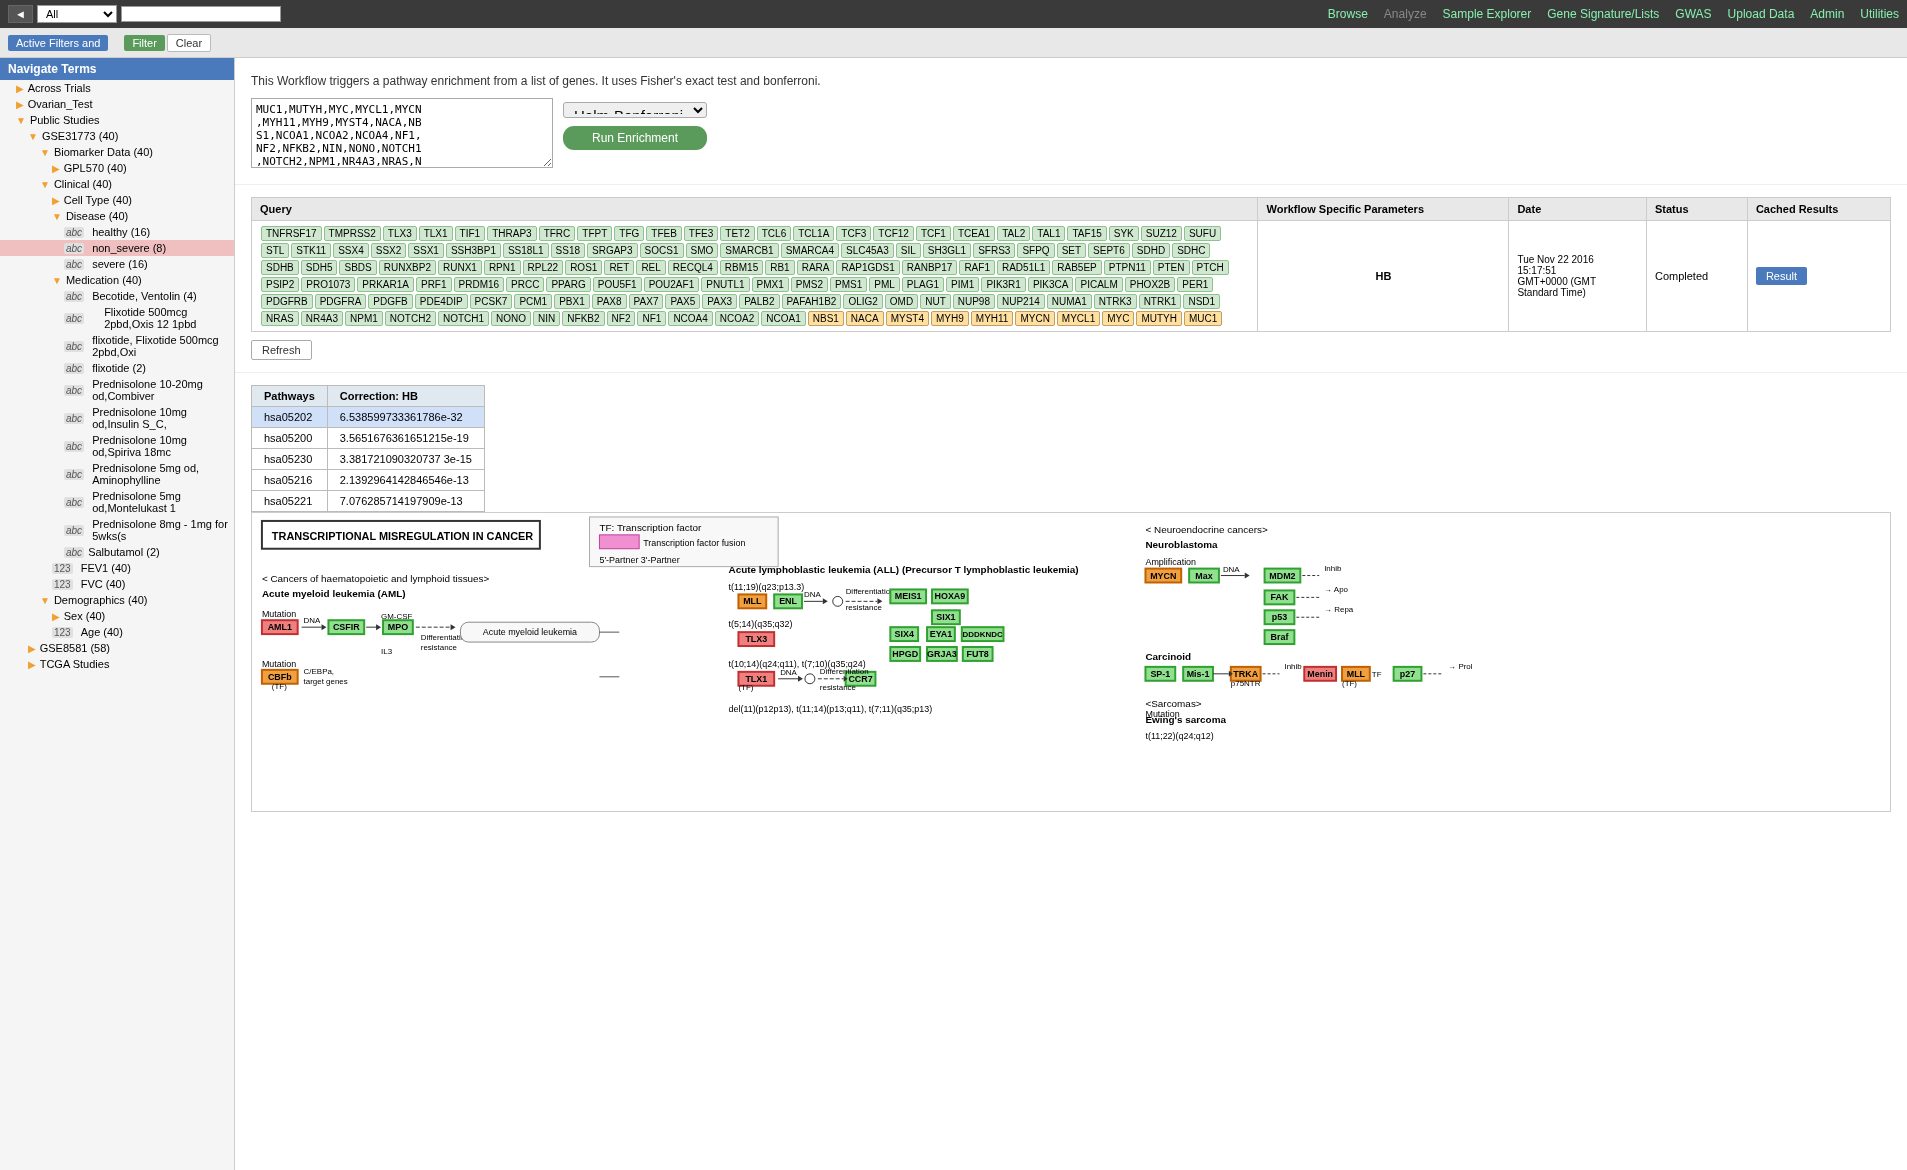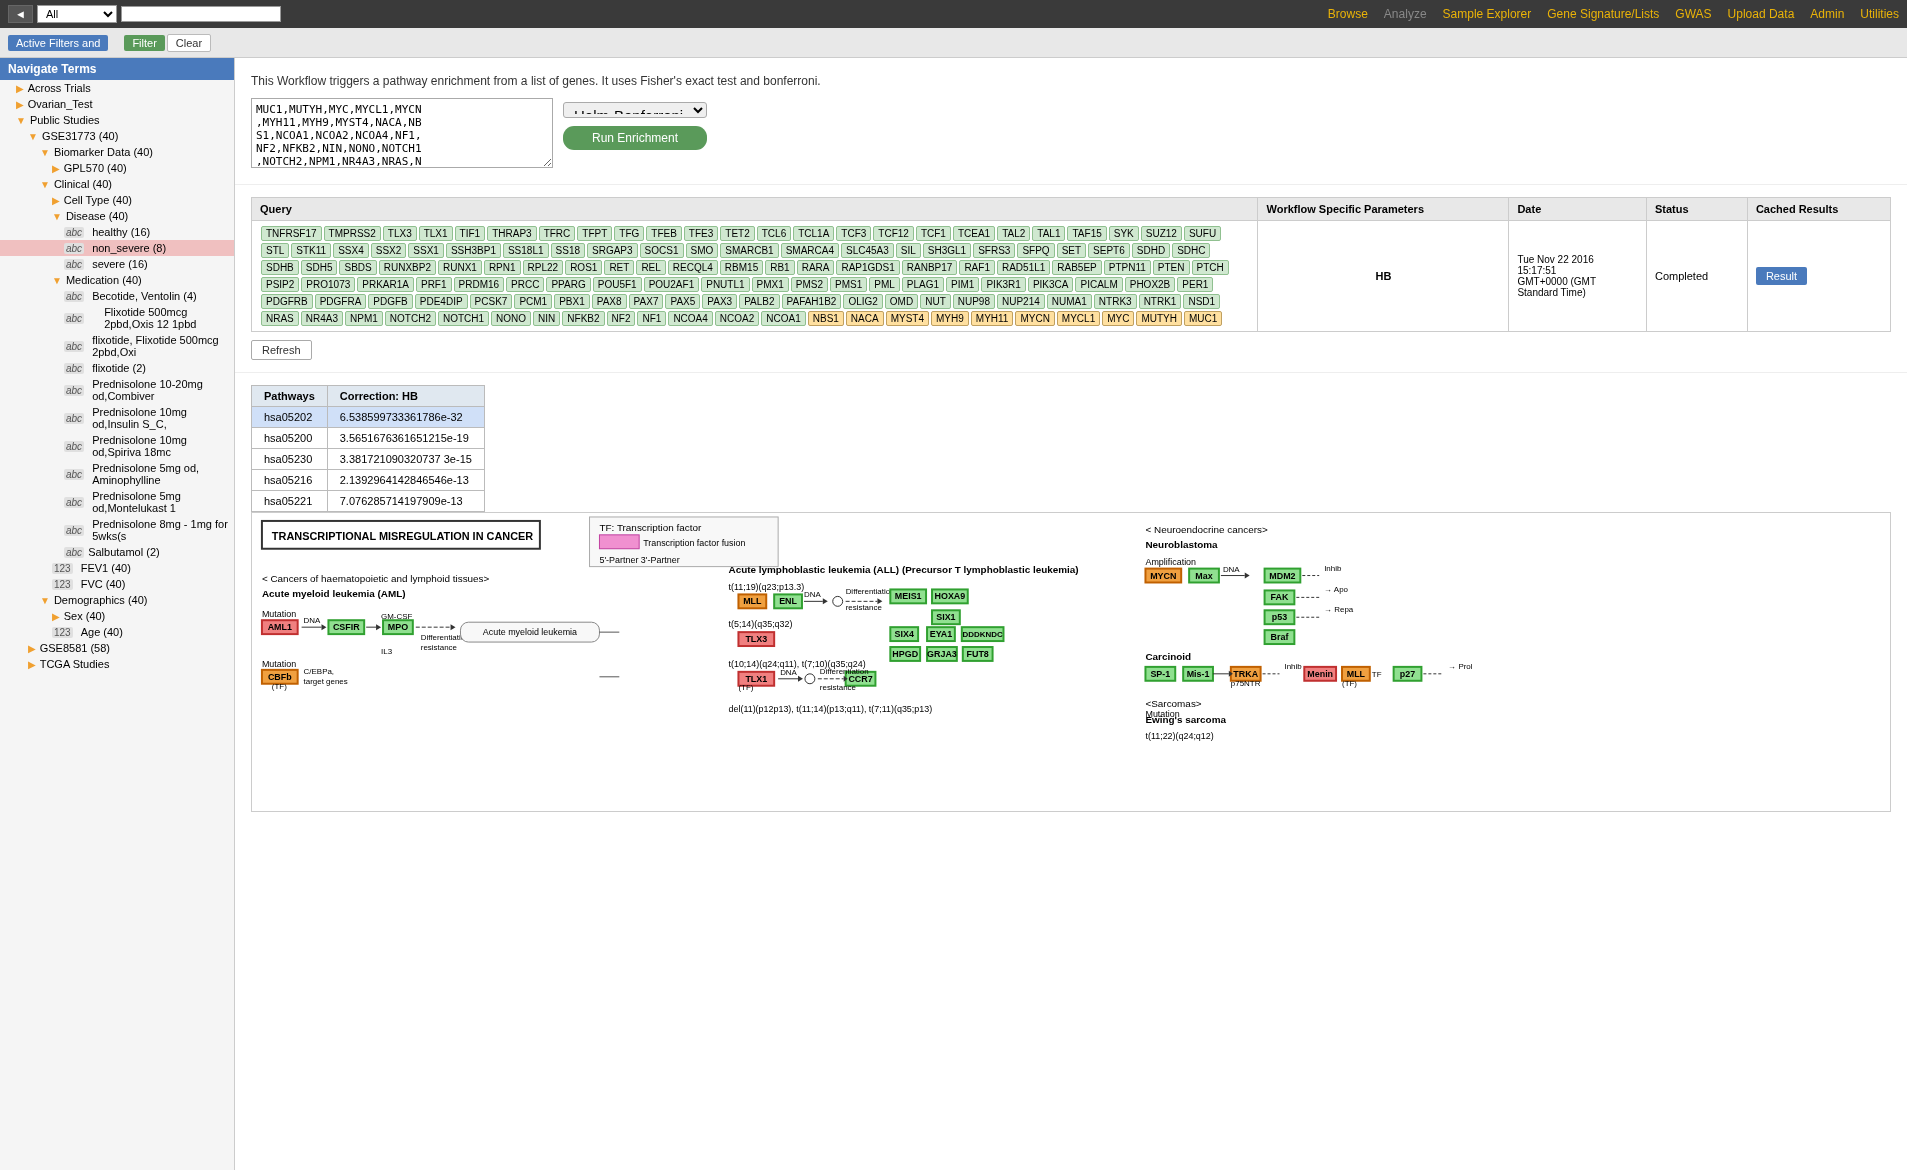--- a/index.html
+++ b/index.html
@@ -35,21 +35,21 @@
       padding: 1px 4px;
       border: 1px solid #999;
       width: 160px;
     }
     .top-nav-right {
       margin-left: auto;
       display: flex;
       gap: 16px;
       font-size: 12px;
     }
-    .top-nav-right span { color: #eab308; cursor: pointer; }
+    .top-nav-right span { color: #86efac; cursor: pointer; }
 
     
     .second-nav {
       display: flex;
       align-items: center;
       background: #e8e8e8;
       border-bottom: 1px solid #ccc;
       height: 30px;
       padding: 0 8px;
       gap: 2px;

